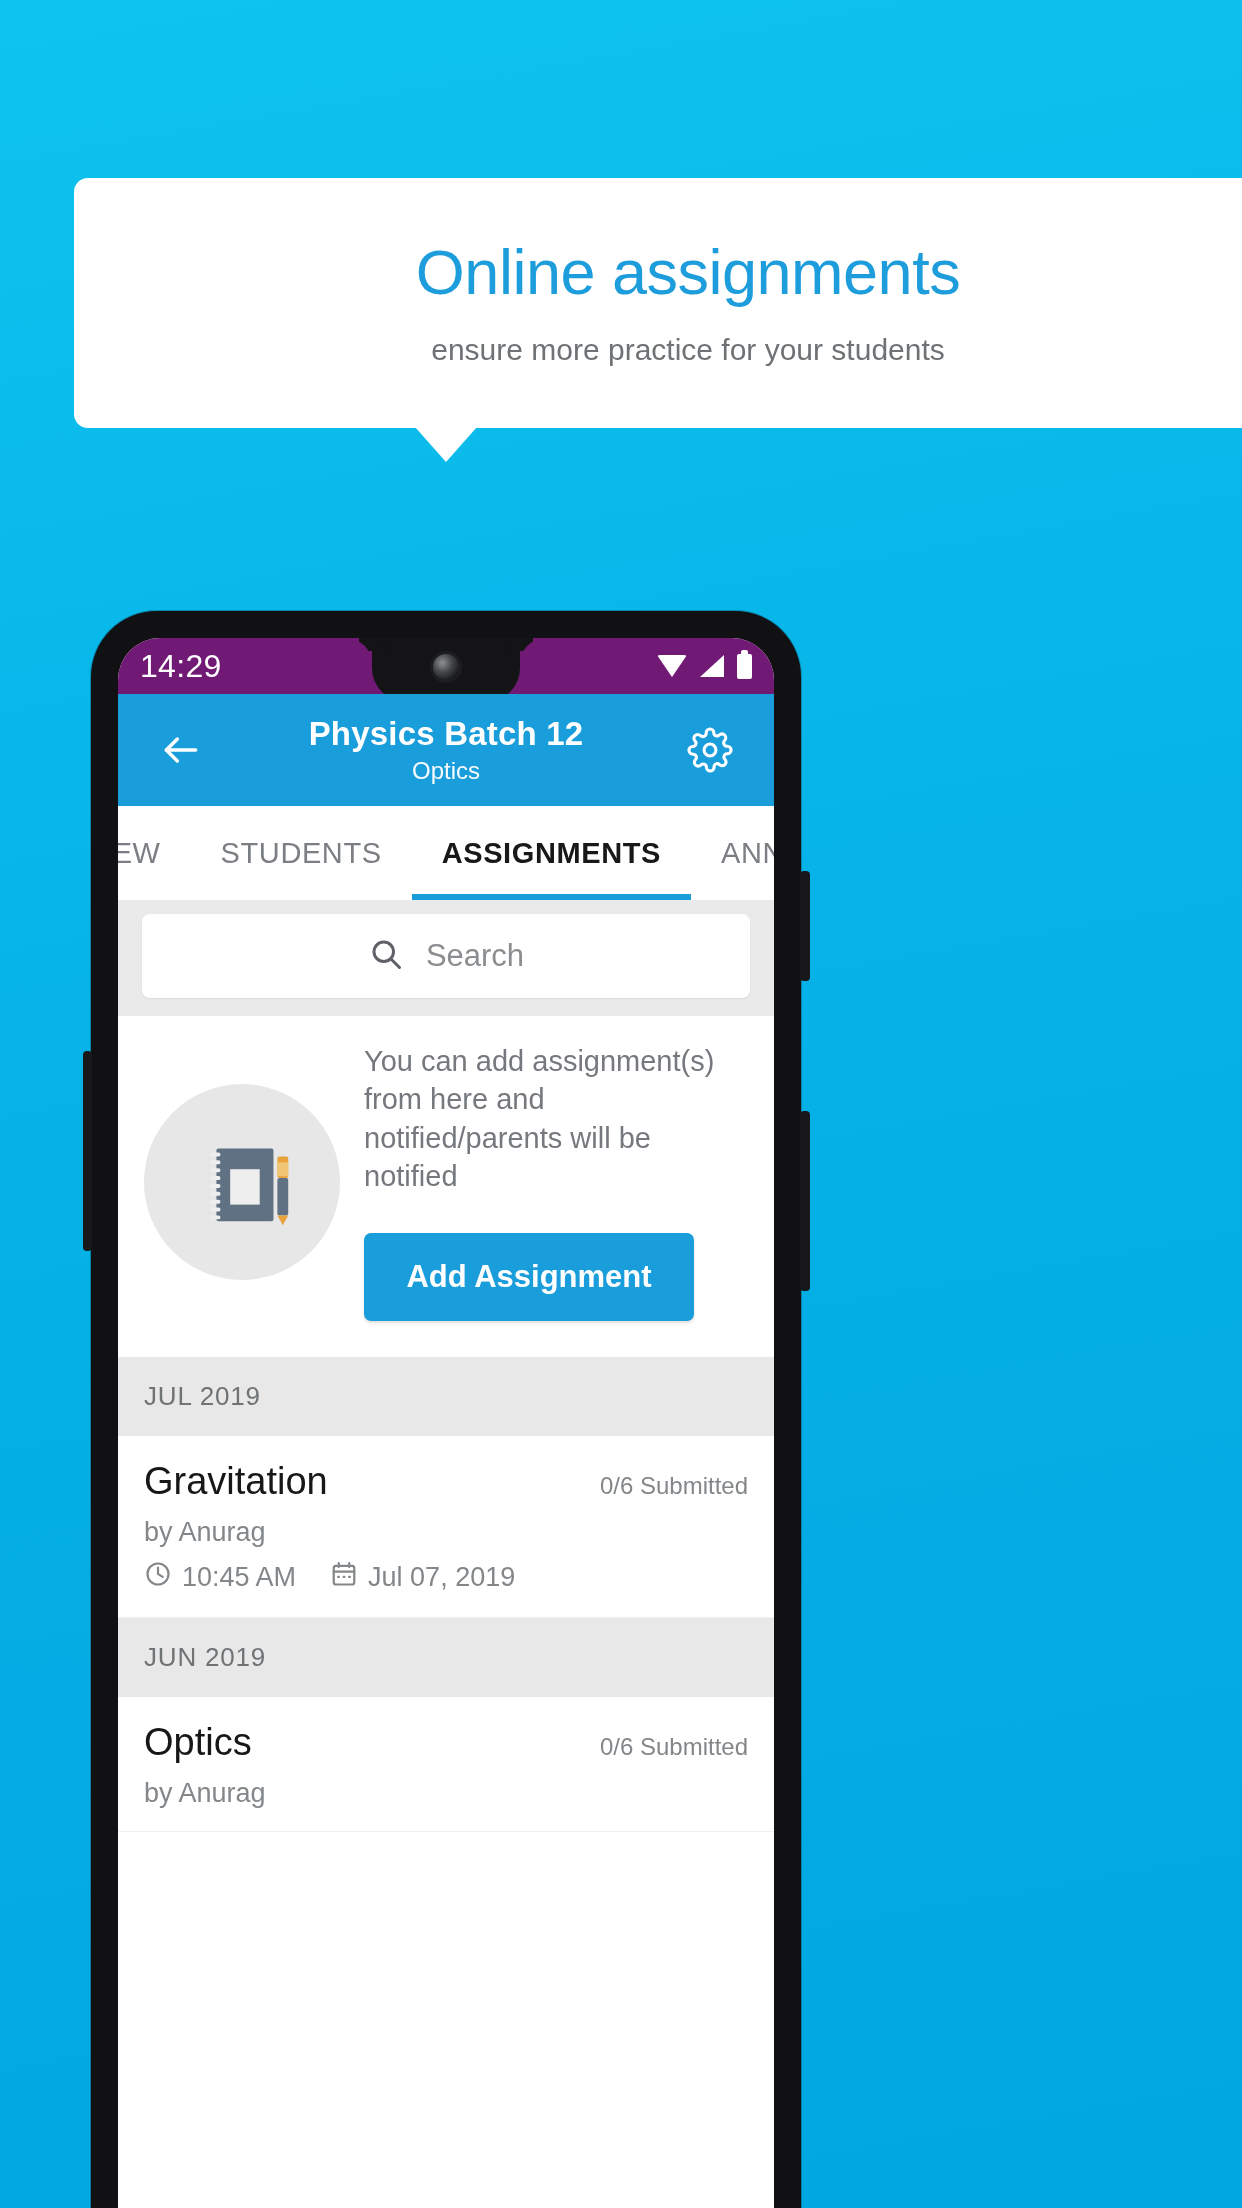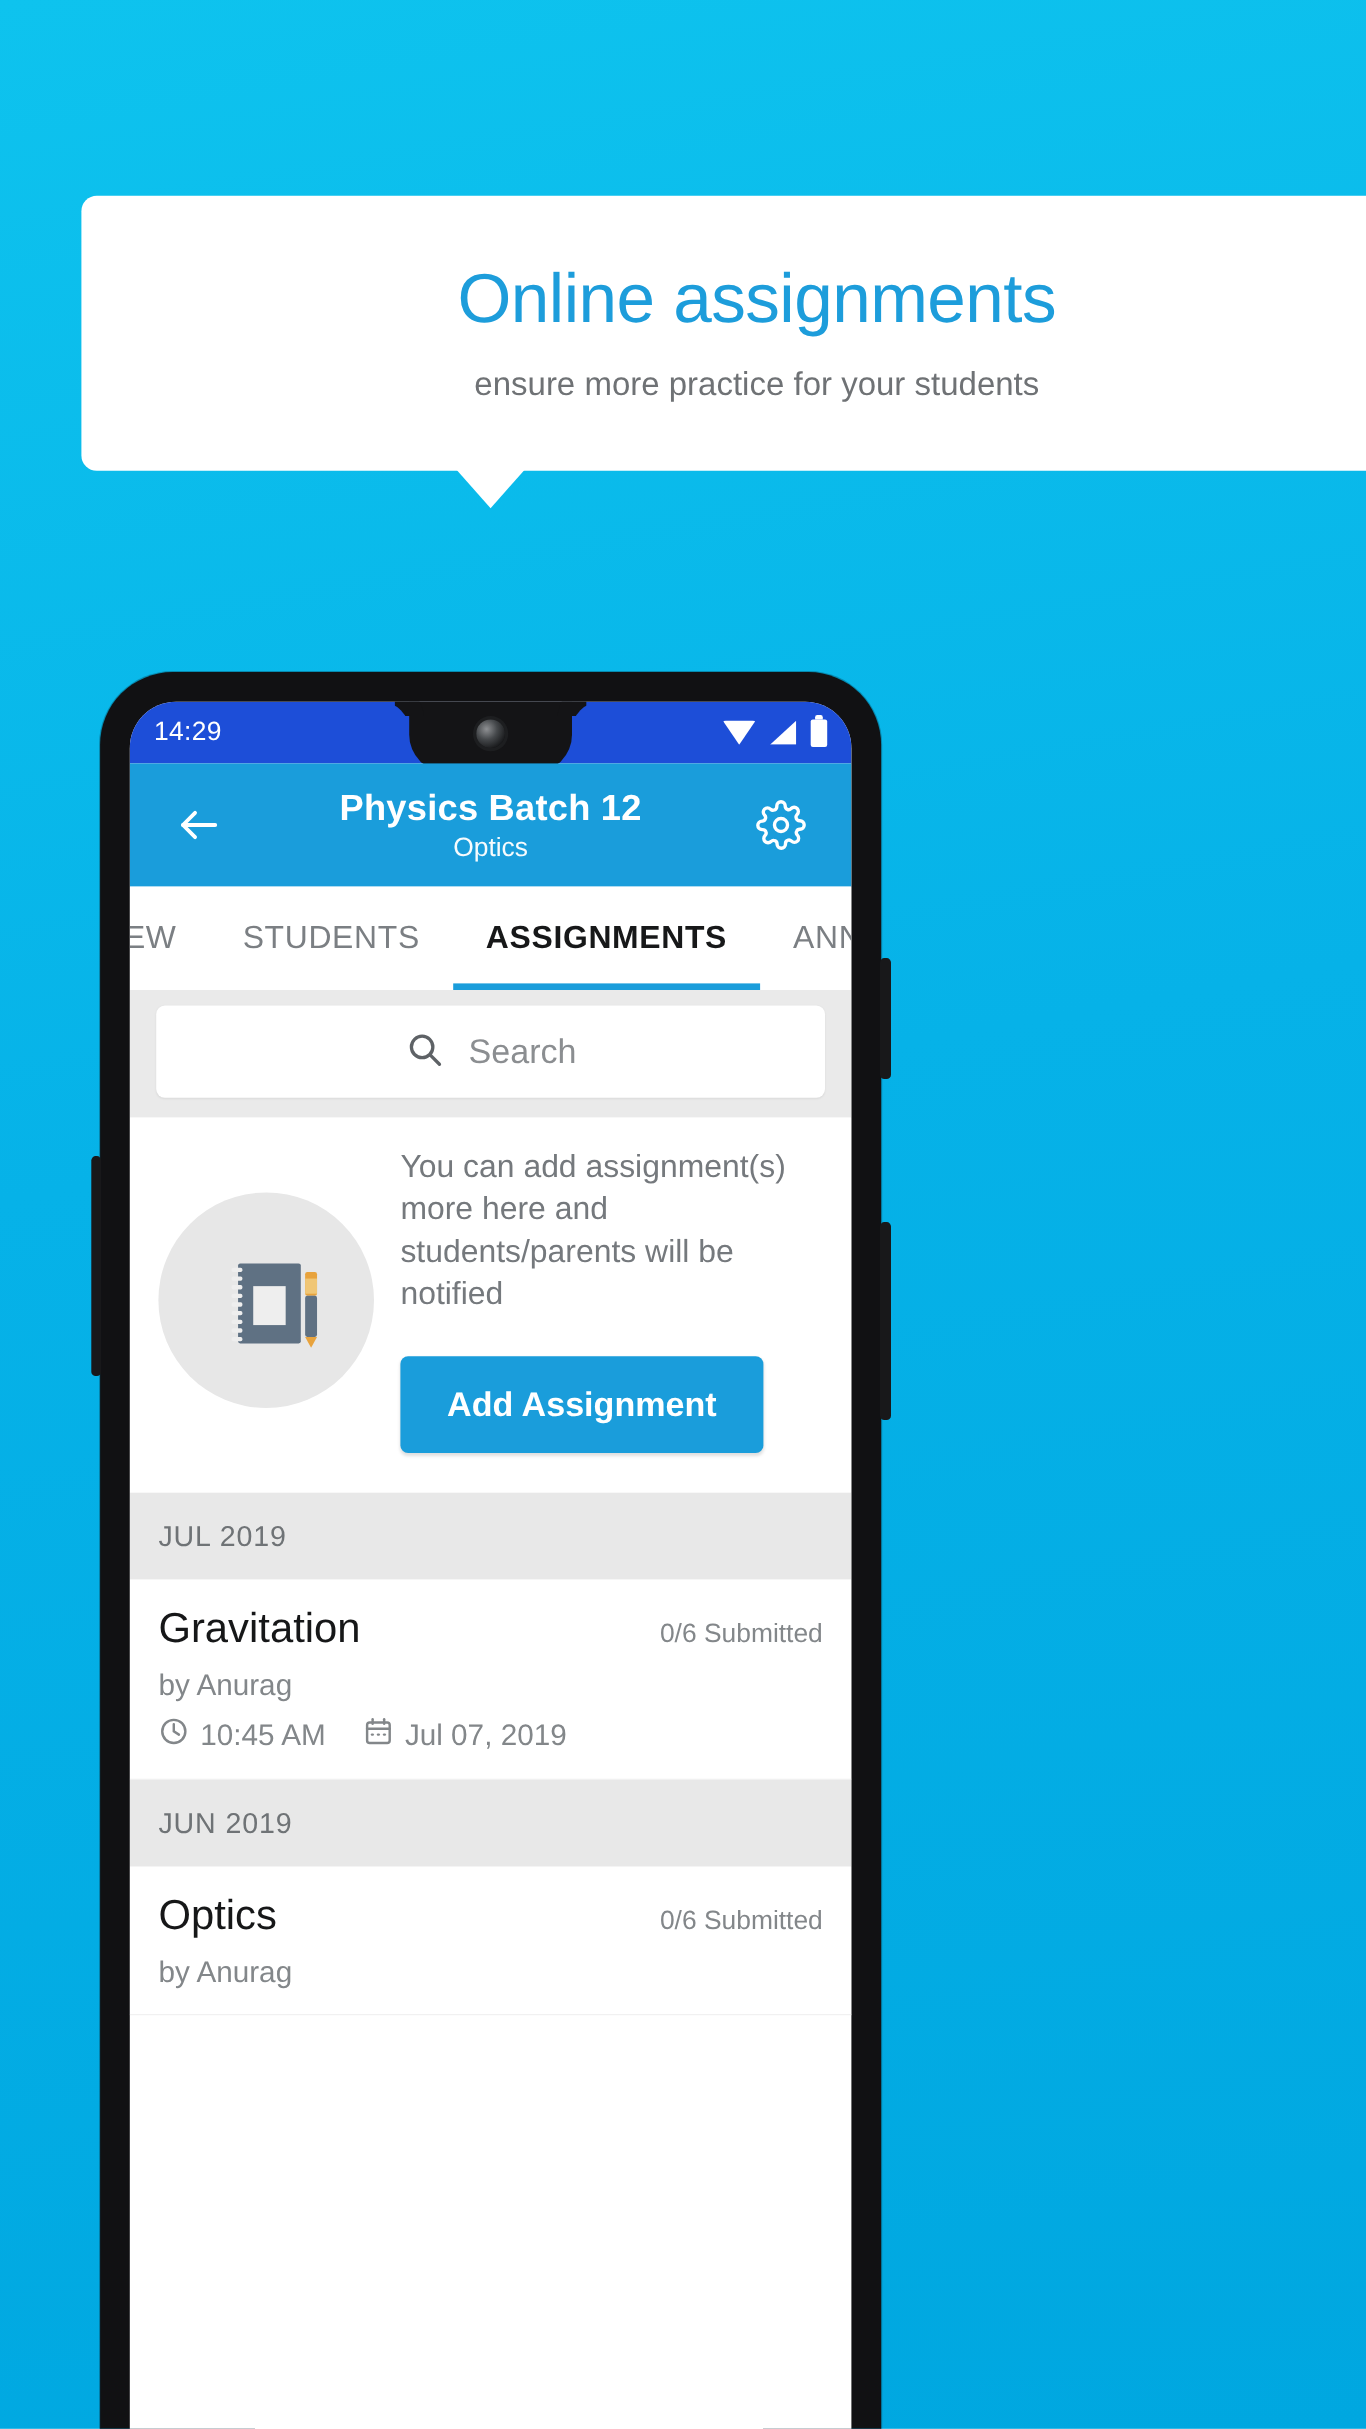--- a/index.html
+++ b/index.html
@@ -70,26 +70,26 @@
     left: 27px; top: 27px; right: 27px; bottom: 0;
     background: #ffffff;
     border-radius: 42px 42px 0 0;
     overflow: hidden;
   }
 
   
   .statusbar {
     position: relative;
     height: 56px;
-    background: #1d4ed8;
+    background: #701a75;
     color: #ffffff;
     display: flex;
     align-items: center;
     padding: 0 22px;
-    font-size: 24px;
+    font-size: 32px;
   }
   .clock { font-weight: 500; letter-spacing: .3px; }
   .status-icons {
     margin-left: auto;
     display: flex;
     align-items: center;
     gap: 13px;
   }
   .ic-wifi {
     width: 0; height: 0;
@@ -409,21 +409,21 @@
             <rect x="28" y="86" width="10" height="4" rx="1.6"></rect>
             <rect x="28" y="94" width="10" height="4" rx="1.6"></rect>
           </g>
           <rect x="96" y="34" width="11" height="22" rx="2" fill="#e8a33d"></rect>
           <rect x="96" y="40" width="11" height="14" fill="#f0c675"></rect>
           <rect x="96" y="56" width="11" height="38" rx="2" fill="#5f7183"></rect>
           <polygon points="96,94 107,94 101.5,104" fill="#e8a33d"></polygon>
         </svg>
       </div>
       <div class="empty-right">
-        <div class="empty-text">You can add assignment(s) more here and students/parents will be notified</div>
+        <div class="empty-text">You can add assignment(s) from here and notified/parents will be notified</div>
         <button class="add-btn">Add Assignment</button>
       </div>
     </div>
 
     <div class="month-header">JUL 2019</div>
     <div class="assign-row">
       <div class="assign-top">
         <span class="assign-title">Gravitation</span>
         <span class="assign-sub-count">0/6 Submitted</span>
       </div>

